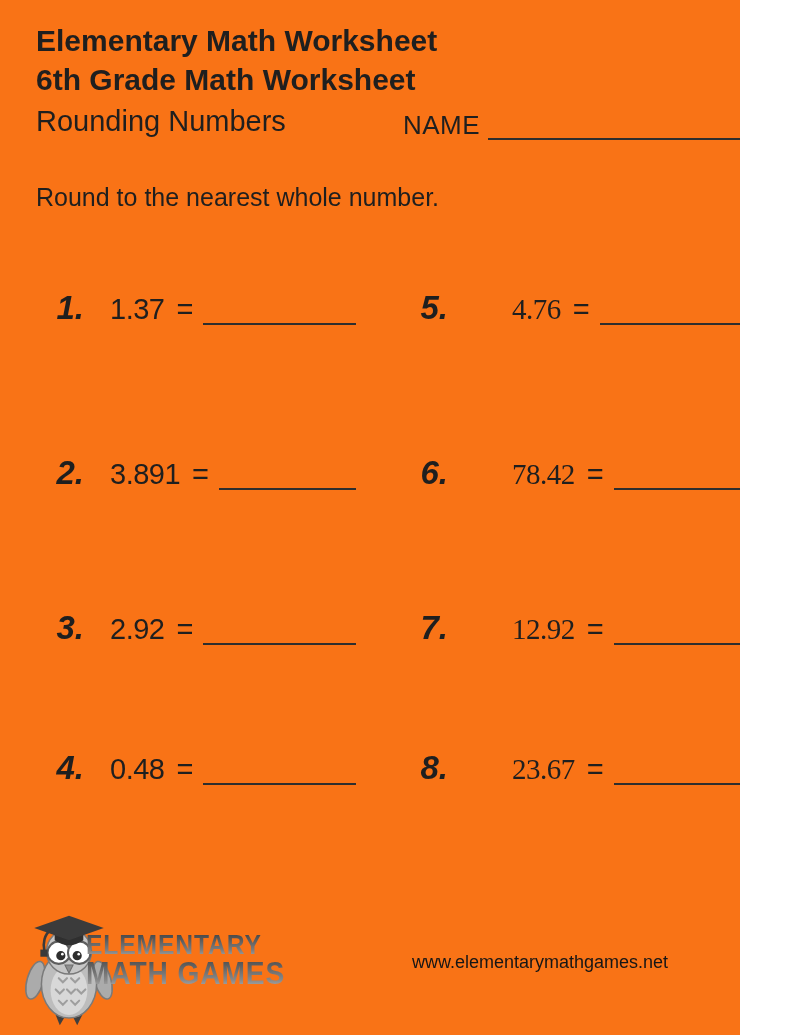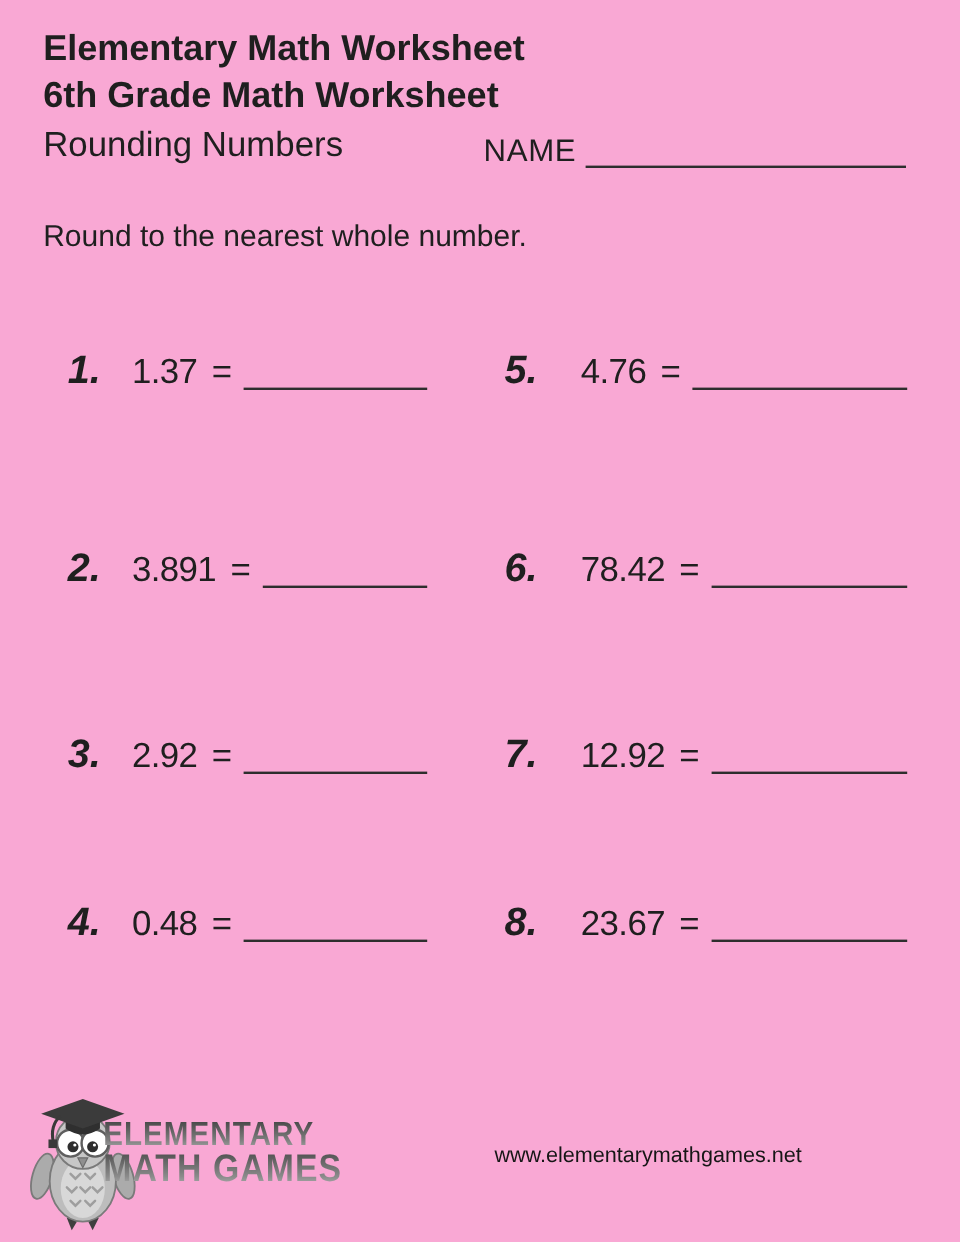--- a/index.html
+++ b/index.html
@@ -1,19 +1,19 @@
 <!DOCTYPE html>
 <html><head>
 <meta charset="utf-8">
 <style>
   html,body { margin:0; padding:0; background:#ffffff; }
   .page {
     position:relative;
-    width:800px; height:1035px;
-    background:#f9a8d4;
+    width:740px; height:1035px;
+    background:#f97316;
     font-family:"Liberation Sans", sans-serif;
     color:#1f1f1f;
     overflow:hidden;
   }
   .abs { position:absolute; }
 
   
   .title-line1 { left:36px; top:24px;  font-size:30px; font-weight:700; line-height:1.1; margin:0; letter-spacing:0; }
   .title-line2 { left:36px; top:63px;  font-size:30px; font-weight:700; line-height:1.1; margin:0; }
   .section-title { left:36px; top:106px; font-size:29px; font-weight:400; line-height:1.1; }
@@ -25,21 +25,21 @@
 
   .instruction { left:36px; top:182px; font-size:25px; line-height:1.2;text-align:center; }
 
   
   .problem { position:absolute; display:flex; align-items:baseline; line-height:1; }
   .problem.c1 { left:48px;  width:308px; }
   .problem.c2 { left:412px; width:344px; }
   .r1 { top:291px; } .r2 { top:456px; } .r3 { top:611px; } .r4 { top:751px; }
   .problem .num { flex:none; width:36px; text-align:right; font-size:33px; font-weight:700; font-style:italic; }
   .problem .val { flex:none; font-size:29px; margin-left:26px; letter-spacing:-0.5px; }
-  .problem.c2 .val { margin-left:36px; }
+  .problem.c2 .val { margin-left:64px;font-family:Liberation Serif, serif; }
   .problem .eq  { flex:none; font-size:29px; margin-left:12px; }
   .problem .answer-line { margin-left:10px; }
 
   
   .owl { left:22px; top:914px; width:94px; height:112px; }
   .logo-text { left:86px; top:931px; line-height:0.98; font-weight:700;
                transform:scaleX(0.88); transform-origin:left top; white-space:nowrap; }
   .logo-line1 { font-size:28px; letter-spacing:1px;
                 background:linear-gradient(180deg,#3d3d3d 0%,#7d7d7d 70%,#a8a8a8 100%);
                 -webkit-background-clip:text; background-clip:text; color:transparent; }

